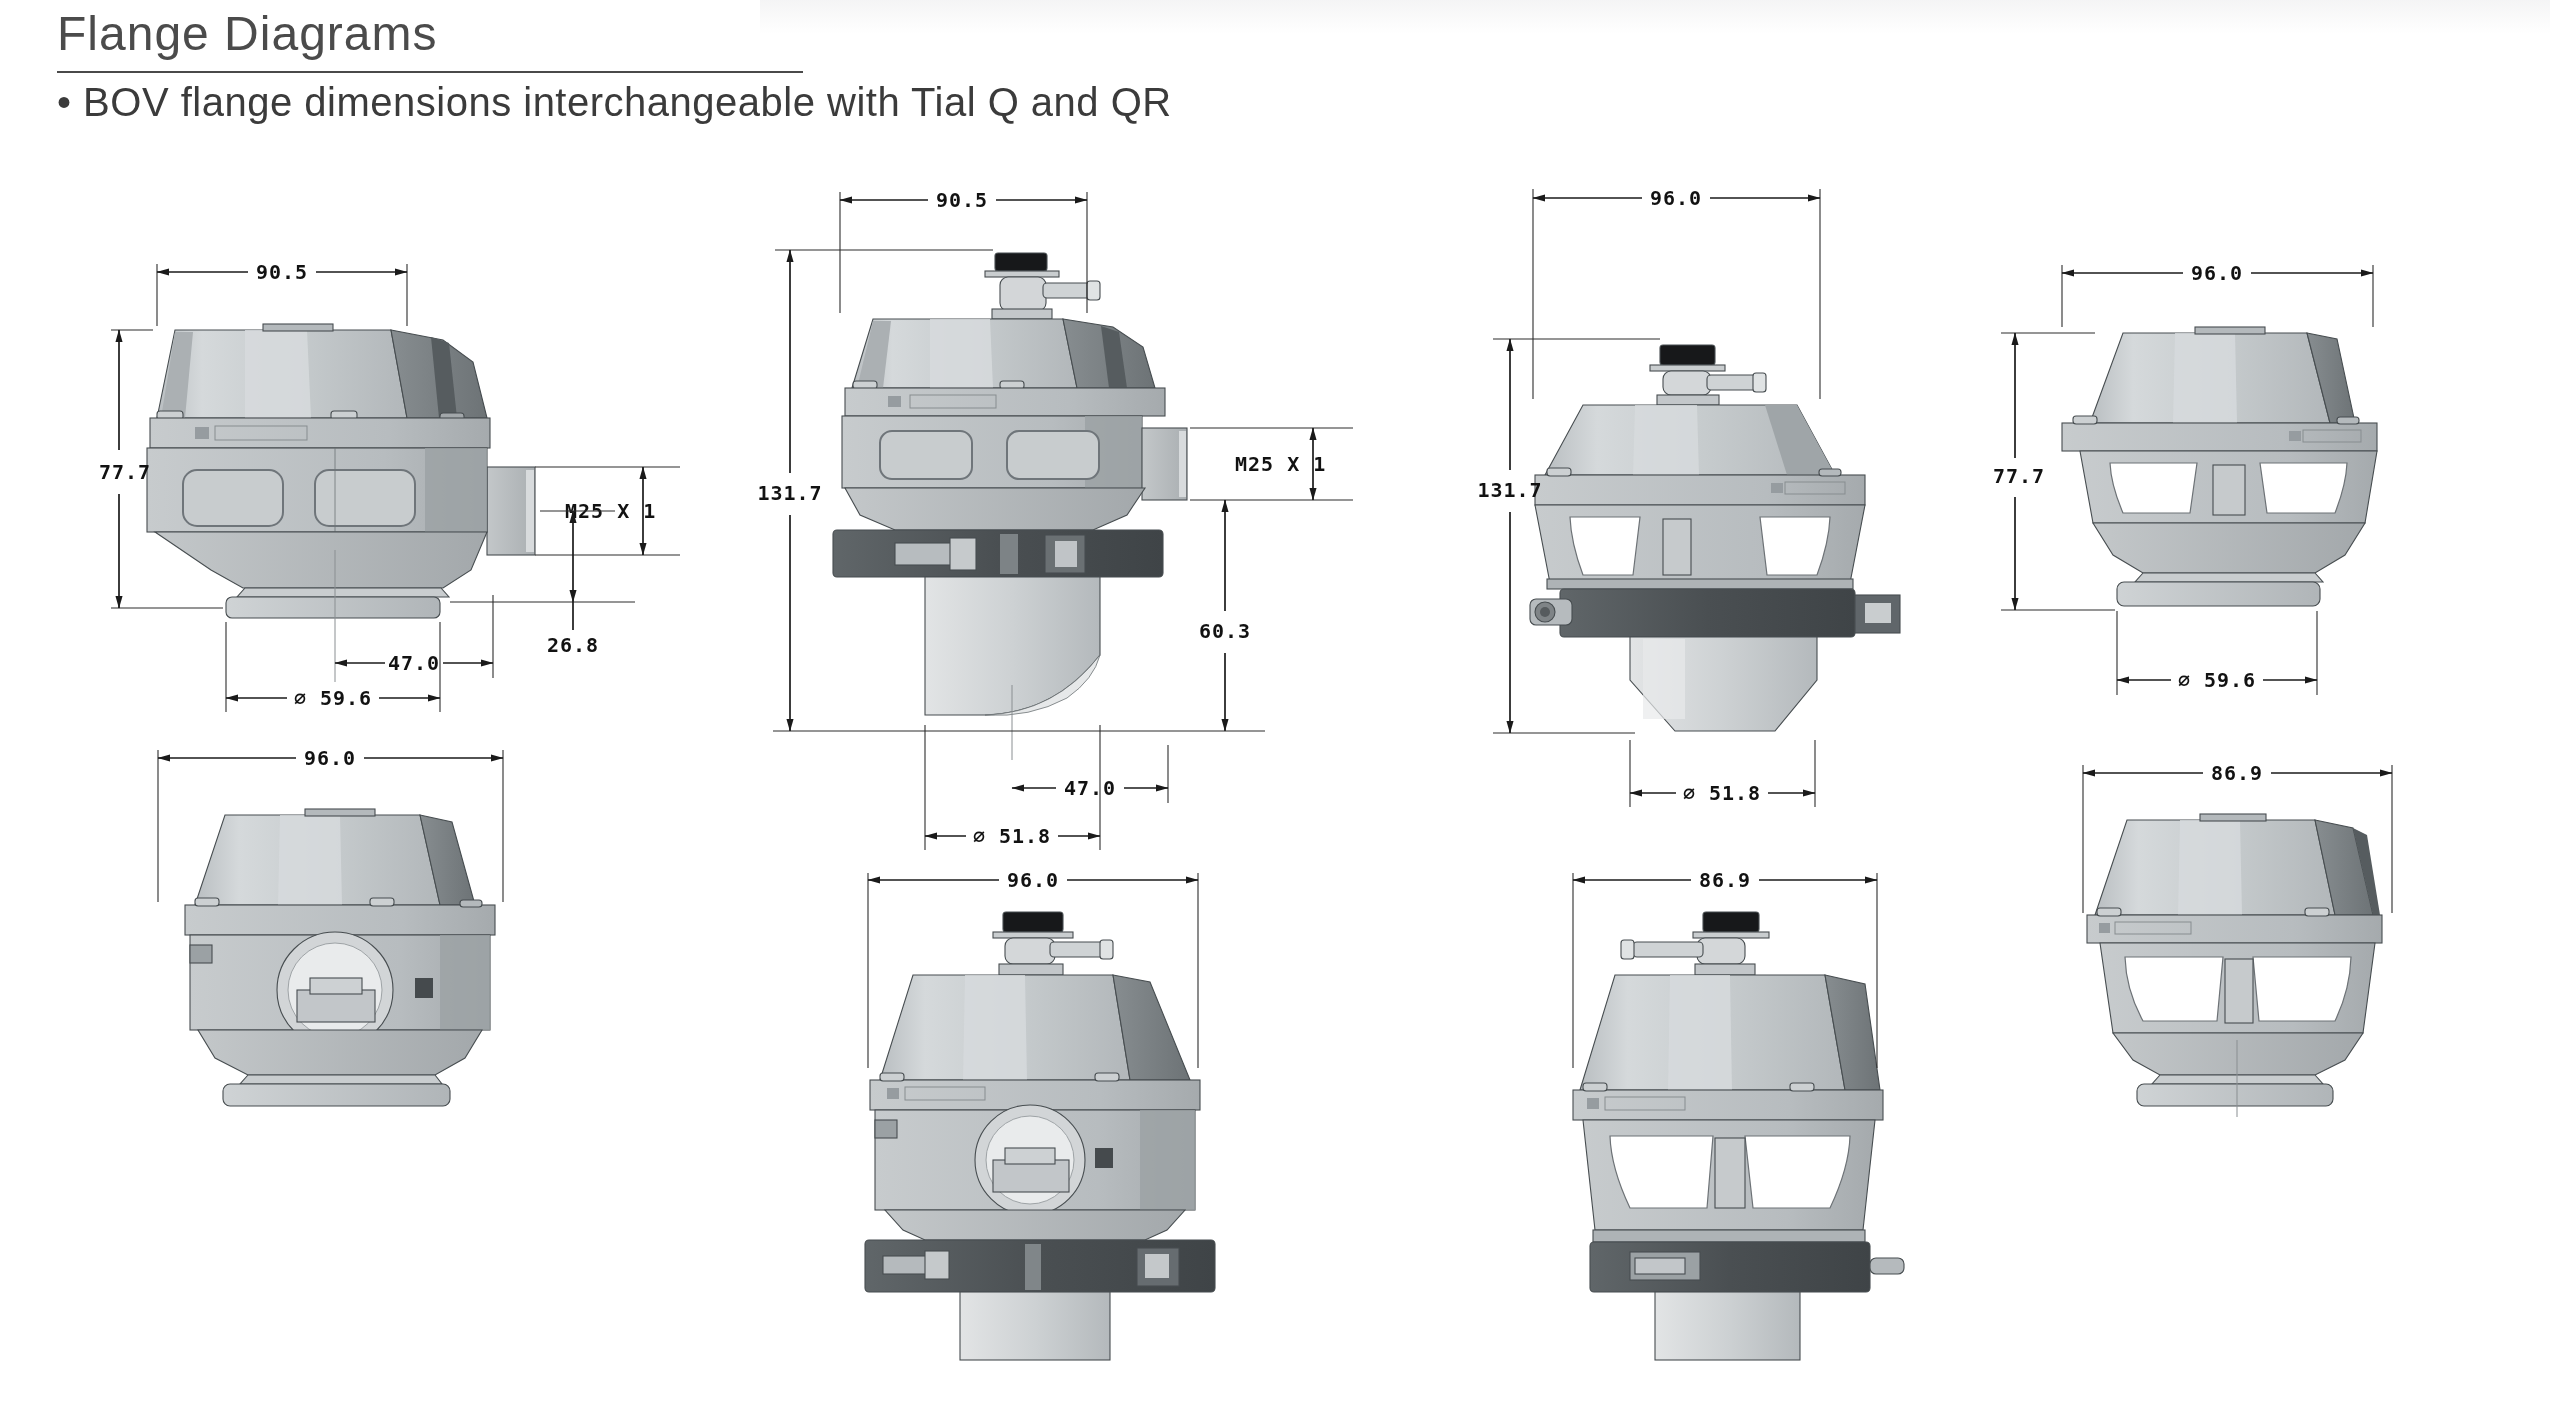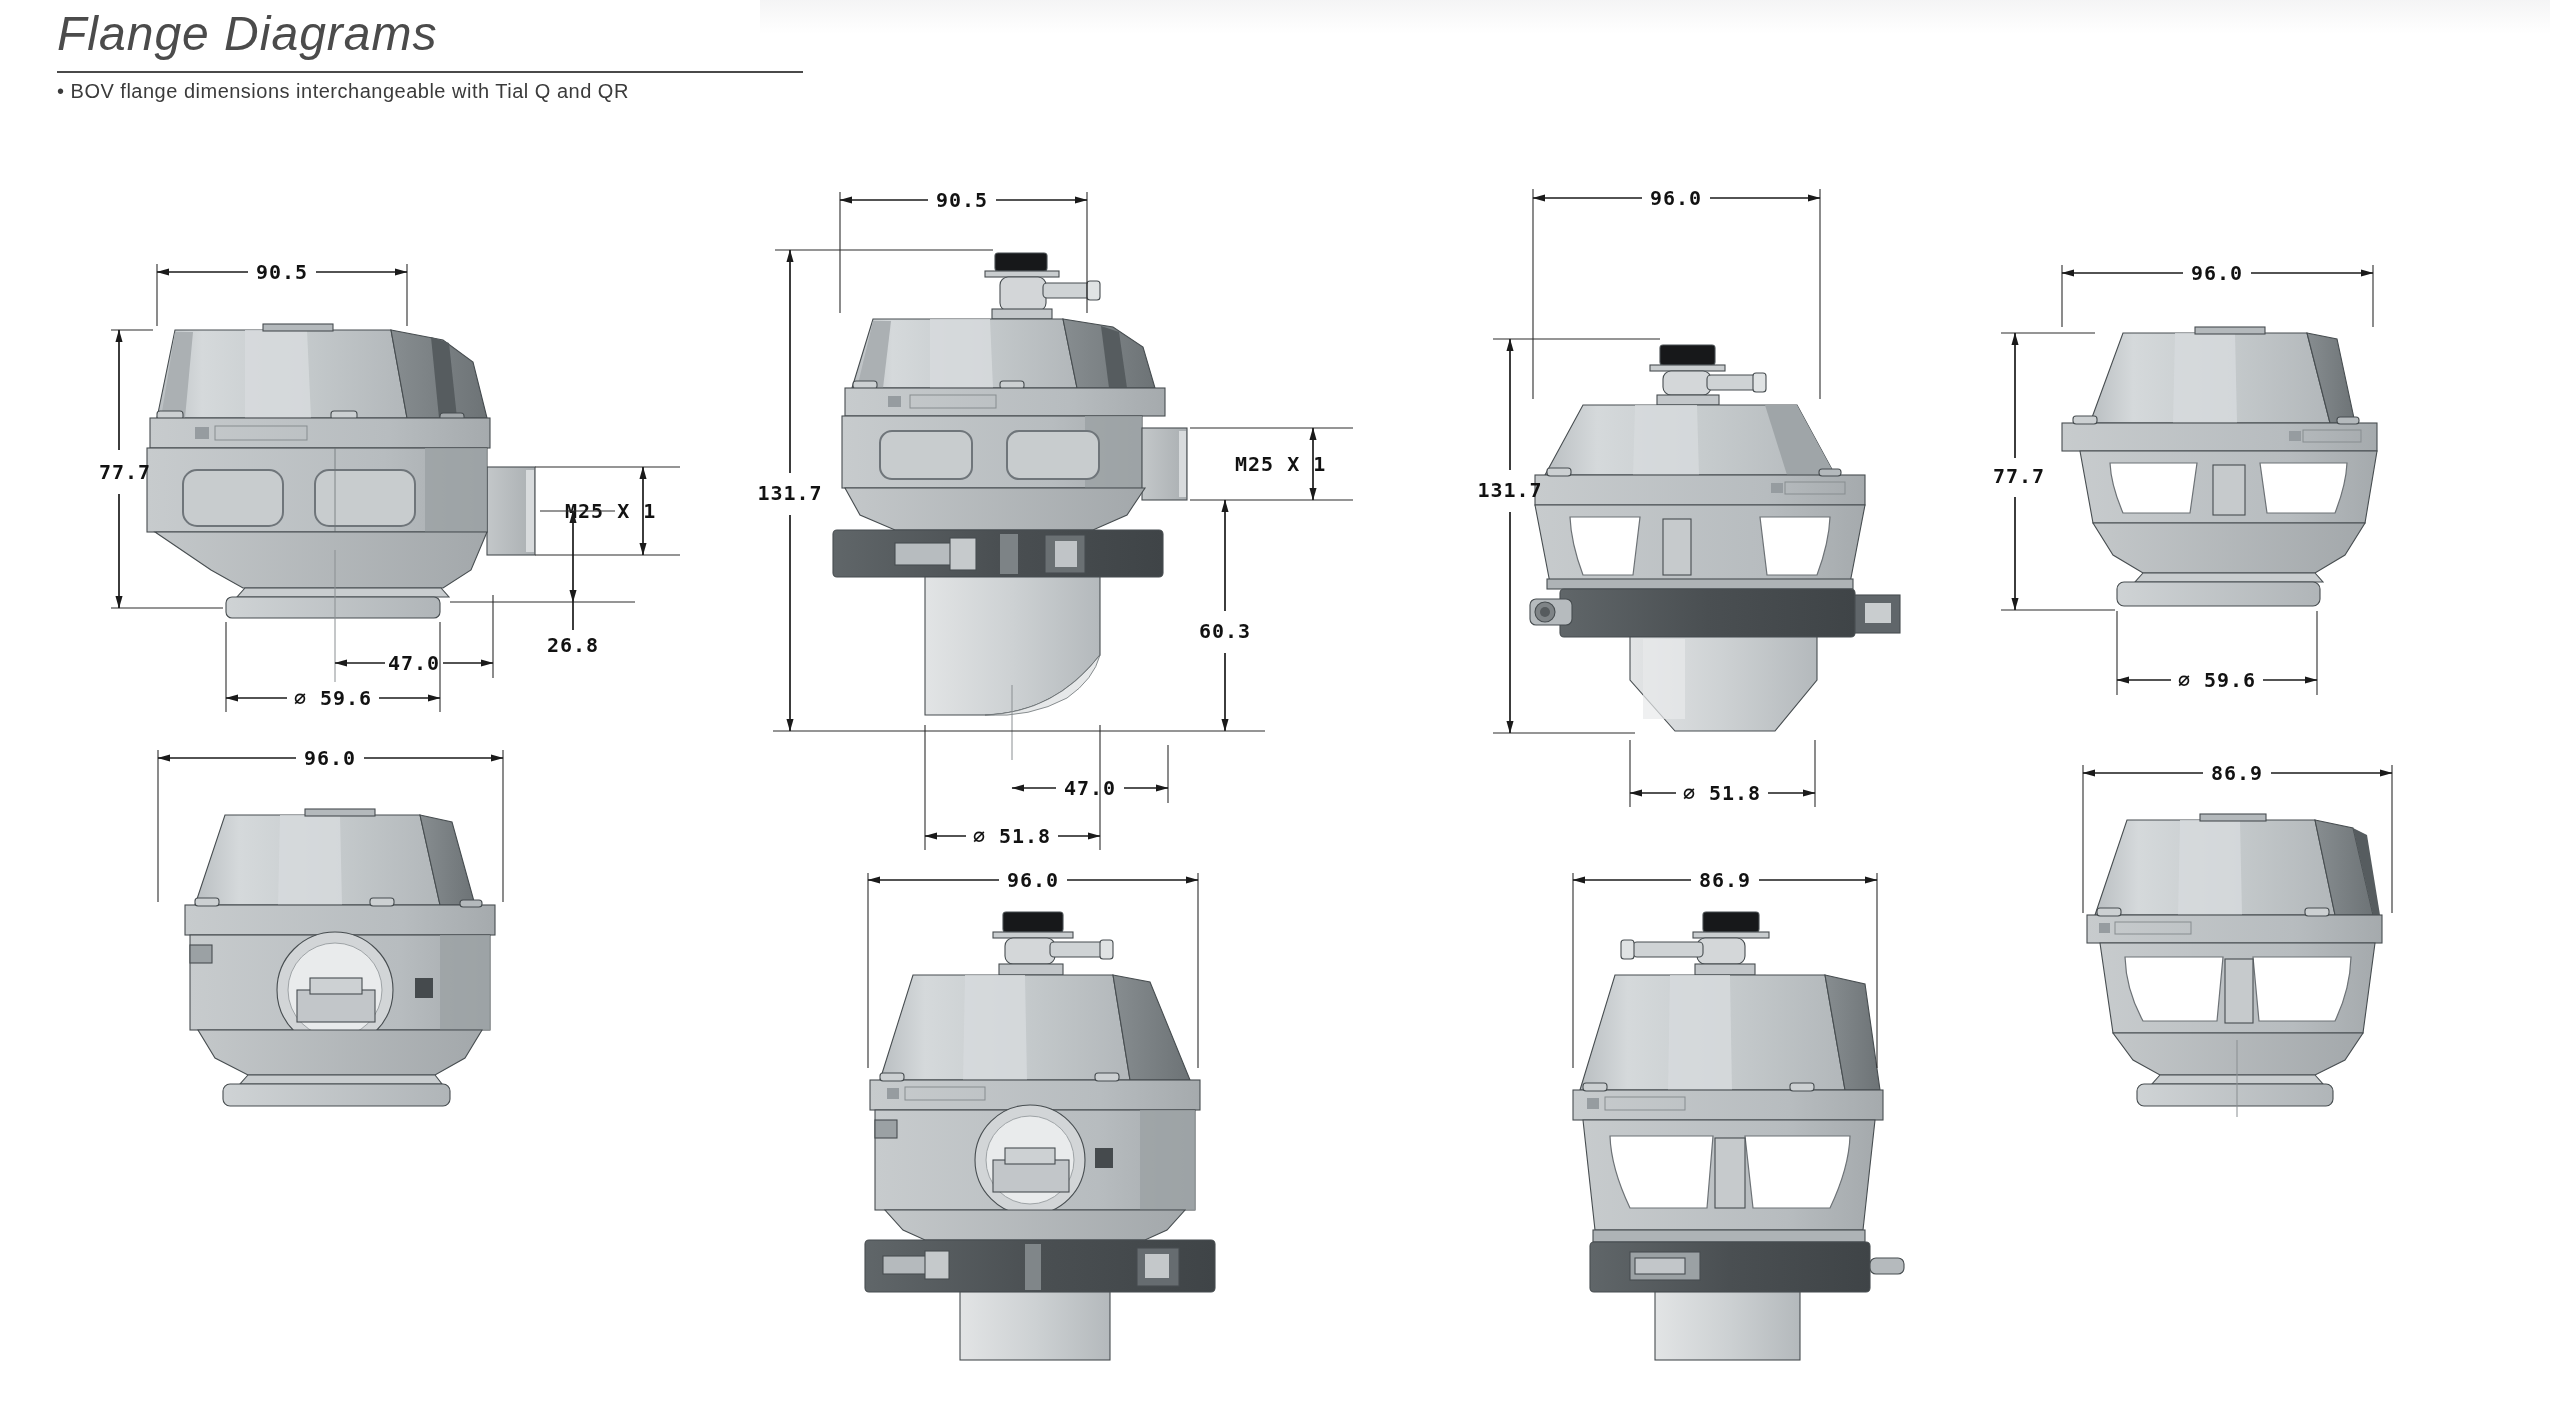--- a/index.html
+++ b/index.html
@@ -1,19 +1,19 @@
 <!DOCTYPE html>
 <html><head>
 <meta charset="utf-8">
 <style>
   html,body{margin:0;padding:0;background:#ffffff;}
   body{position:relative;width:2550px;height:1419px;overflow:hidden;font-family:"Liberation Sans",sans-serif;}
-  .page-title{position:absolute;left:57px;top:6px;font-size:48px;font-weight:400;color:#4b4b4b;letter-spacing:1px;font-style:italic;}
+  .page-title{position:absolute;left:57px;top:6px;font-size:48px;font-weight:400;color:#4b4b4b;letter-spacing:1px;}
   .title-rule{position:absolute;left:57px;top:71px;width:746px;height:2px;background:#4a4a4a;}
-  .bullet-line{position:absolute;left:57px;top:80px;font-size:20px;font-weight:400;color:#3b3b3b;letter-spacing:0.5px;}
+  .bullet-line{position:absolute;left:57px;top:80px;font-size:40px;font-weight:400;color:#3b3b3b;letter-spacing:0.5px;}
   .top-shade{position:absolute;left:760px;top:0;width:1790px;height:34px;opacity:.55;
              background:linear-gradient(180deg,#ececed,rgba(255,255,255,0));}
   svg.diagram{position:absolute;overflow:visible;}
   .dim-line{stroke:#1a1a1a;stroke-width:1.7;fill:none;}
   .ext{stroke:#2c2c2c;stroke-width:1.1;fill:none;}
   .cl{stroke:#8a8f92;stroke-width:1;fill:none;}
   .outl{stroke:#474d50;stroke-width:1.1;}
   .thin{stroke:#6d7376;stroke-width:0.8;}
   text.dim{font-family:"DejaVu Sans Mono",monospace;font-size:20px;font-weight:bold;fill:#121212;letter-spacing:1px;}
 </style>

